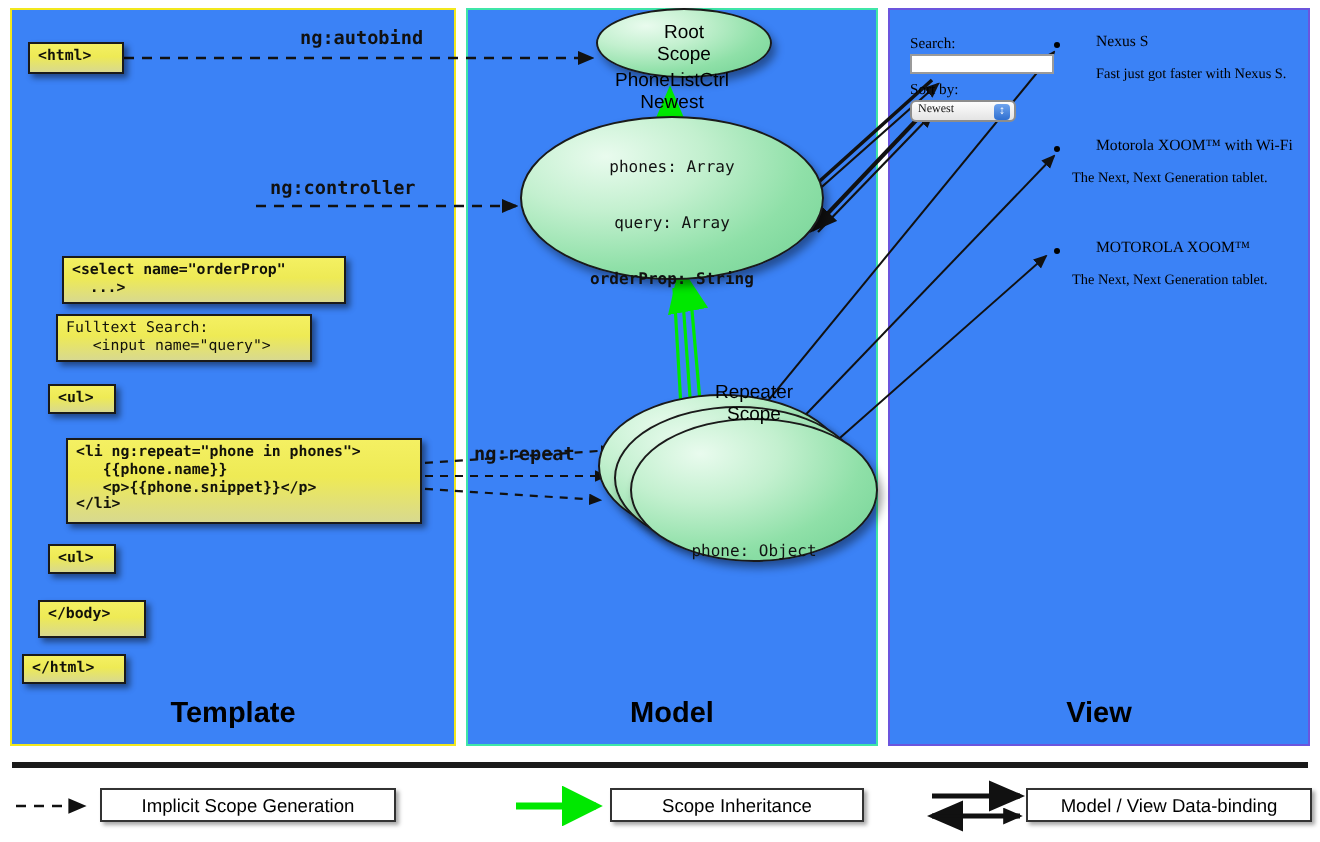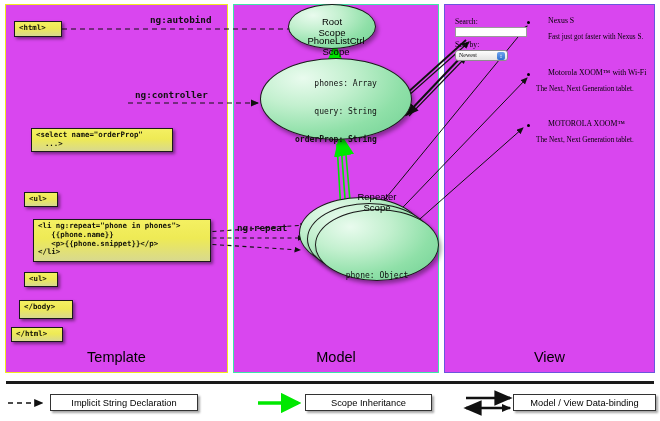--- a/index.html
+++ b/index.html
@@ -1,20 +1,20 @@
 <!DOCTYPE html>
 <html><head>
 <meta charset="utf-8">
 <style>
   html,body{margin:0;padding:0;background:#ffffff;}
   body{font-family:"Liberation Sans",sans-serif;}
   #root{position:relative;width:660px;height:421px;overflow:hidden;background:#fff;}
 
   
-  .panel{position:absolute;background:#d946ef;box-sizing:border-box;}
+  .panel{position:absolute;background:#3b82f6;box-sizing:border-box;font-weight:bold;}
   #panel-template{left:5px;top:4px;width:223px;height:369px;border:1.5px solid #f2e81d;}
   #panel-model{left:233px;top:4px;width:206px;height:369px;border:1.5px solid #3fe6a8;}
   #panel-view{left:444px;top:4px;width:211px;height:369px;border:1.5px solid #6b55dd;}
   .panel-title{position:absolute;width:100%;text-align:center;bottom:7px;
     font-size:14.5px;color:#000;font-family:"Liberation Sans",sans-serif;}
 
   
   .code-box{position:absolute;box-sizing:border-box;border:1.3px solid #1a1a1a;
     background:linear-gradient(180deg,#f4f062 0%,#eeea55 45%,#d8d98f 100%);
     box-shadow:2px 2px 3px rgba(0,0,0,0.45);
@@ -25,21 +25,21 @@
 
   
   .ellipse{position:absolute;box-sizing:border-box;border:1.5px solid #1a1a1a;
     border-radius:50%;
     background:radial-gradient(ellipse at 28% 24%, #e9fbee 0%, #c3f0cf 32%, #8fe0a8 65%, #6fd092 100%);
     box-shadow:2px 3px 4px rgba(0,0,0,0.40);
     display:flex;flex-direction:column;align-items:center;justify-content:center;}
   .ell-title{font-family:"Liberation Sans",sans-serif;font-size:9.5px;color:#000;
     text-align:center;line-height:11px;white-space:pre;}
   .ell-props{font-family:"DejaVu Sans Mono","Liberation Mono",monospace;font-size:8px;
-    line-height:9.4px;color:#111;text-align:right;white-space:pre;margin-top:3px;}
+    line-height:9.4px;color:#111;text-align:center;white-space:pre;margin-top:3px;}
 
   
   .conn-label{position:absolute;font-family:"DejaVu Sans Mono","Liberation Mono",monospace;
     font-size:9.3px;color:#111;white-space:nowrap;font-weight:bold;}
 
   
   .view-label{position:absolute;font-family:"Liberation Serif",serif;font-size:7.6px;color:#000;white-space:nowrap;}
   .view-input{position:absolute;box-sizing:border-box;border:1px solid #9a9a9a;background:#fff;}
   .view-select{position:absolute;box-sizing:border-box;border:1px solid #8d8d8d;border-radius:3px;
     background:linear-gradient(180deg,#fdfdfd 0%,#e4e4e4 100%);
@@ -127,49 +127,51 @@
       <path d="M395,241 L523,128" stroke="#111" stroke-width="1.0" fill="none" marker-end="url(#ahBlack)"></path>
     </g>
   </svg>
 
   <div class="code-box bold" style="left:14px;top:21px;width:48px;height:16px;">&lt;html&gt;</div>
 
 
   <div class="code-box bold" style="left:31px;top:128px;width:142px;height:24px;">&lt;select name="orderProp"
   ...&gt;</div>
 
+  <div class="code-box" style="left:28px;top:157px;width:128px;height:24px;">Fulltext Search:
+   &lt;input name="query"&gt;</div>
 
   <div class="code-box bold" style="left:24px;top:192px;width:34px;height:15px;">&lt;ul&gt;</div>
 
   <div class="code-box bold" style="left:33px;top:219px;width:178px;height:43px;">&lt;li ng:repeat="phone in phones"&gt;
    {{phone.name}}
    &lt;p&gt;{{phone.snippet}}&lt;/p&gt;
 &lt;/li&gt;</div>
 
   <div class="code-box bold" style="left:24px;top:272px;width:34px;height:15px;">&lt;ul&gt;</div>
 
   <div class="code-box bold" style="left:19px;top:300px;width:54px;height:19px;">&lt;/body&gt;</div>
 
   <div class="code-box bold" style="left:11px;top:327px;width:52px;height:15px;">&lt;/html&gt;</div>
 
   <div class="conn-label" style="left:150px;top:14px;">ng:autobind</div>
   <div class="conn-label" style="left:135px;top:89px;">ng:controller</div>
   <div class="conn-label" style="left:237px;top:222px;">ng:repeat</div>
 
-  <div class="ellipse" id="ell-root" style="left:288px;top:4px;width:88px;height:45px;">
+  <div class="ellipse" id="ell-root" style="left:298px;top:4px;width:88px;height:35px;">
     <div class="ell-title">Root
 Scope</div>
   </div>
 
   <div class="ellipse" id="ell-ctrl" style="left:260px;top:58px;width:152px;height:82px;">
     <div class="ell-title">PhoneListCtrl
-Scope</div>
+Newest</div>
     <div class="ell-props">
       <div>phones: Array</div>
-      <div>query: String</div>
+      <div>query: Array</div>
       <div style="font-weight:bold;">orderProp: String</div>
     </div>
   </div>
 
   <div class="ellipse" style="left:299px;top:197px;width:124px;height:72px;z-index:1;"></div>
   <div class="ellipse" style="left:307px;top:203px;width:124px;height:72px;z-index:2;"></div>
   <div class="ellipse z1" id="ell-rep" style="left:315px;top:209px;width:124px;height:72px;gap:36px;">
     <div class="ell-title">Repeater
 Scope</div>
     <div class="ell-props">
@@ -209,17 +211,17 @@
         <path d="M0,0 L6,3 L0,6 z" fill="#00e800"></path>
       </marker>
     </defs>
     <path d="M8,403 L42,403" stroke="#111" stroke-width="1.3" fill="none" stroke-dasharray="5,4" marker-end="url(#lgBlack)"></path>
     <path d="M258,403 L298,403" stroke="#00e800" stroke-width="3.4" fill="none" marker-end="url(#lgGreen)"></path>
     <path d="M466,398 L510,398" stroke="#111" stroke-width="2.6" fill="none" marker-end="url(#lgBlack)"></path>
     <path d="M510,408 L466,408" stroke="#111" stroke-width="2.6" fill="none" marker-end="url(#lgBlack)"></path>
     <path d="M466,408 L510,408" stroke="#111" stroke-width="1.4" fill="none" marker-end="url(#lgBlack)"></path>
   </svg>
 
-  <div class="legend-box" style="left:50px;top:394px;width:148px;height:17px;">Implicit String Declaration</div>
+  <div class="legend-box" style="left:50px;top:394px;width:148px;height:17px;">Implicit Scope Generation</div>
   <div class="legend-box" style="left:305px;top:394px;width:127px;height:17px;">Scope Inheritance</div>
   <div class="legend-box" style="left:513px;top:394px;width:143px;height:17px;">Model / View Data-binding</div>
 
 </div>
 
 </body></html>

